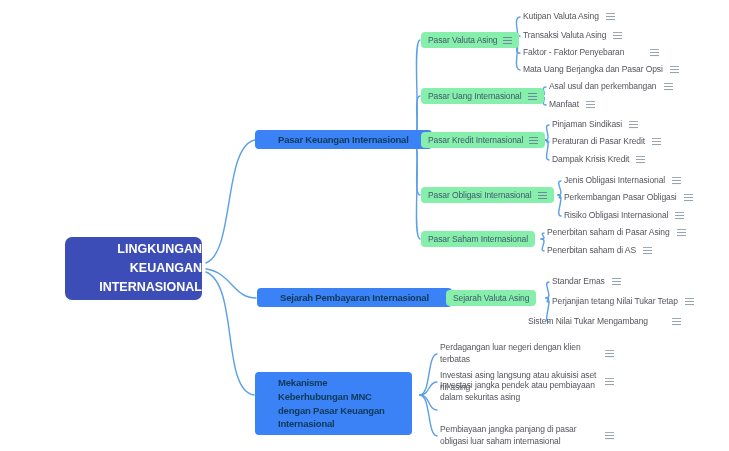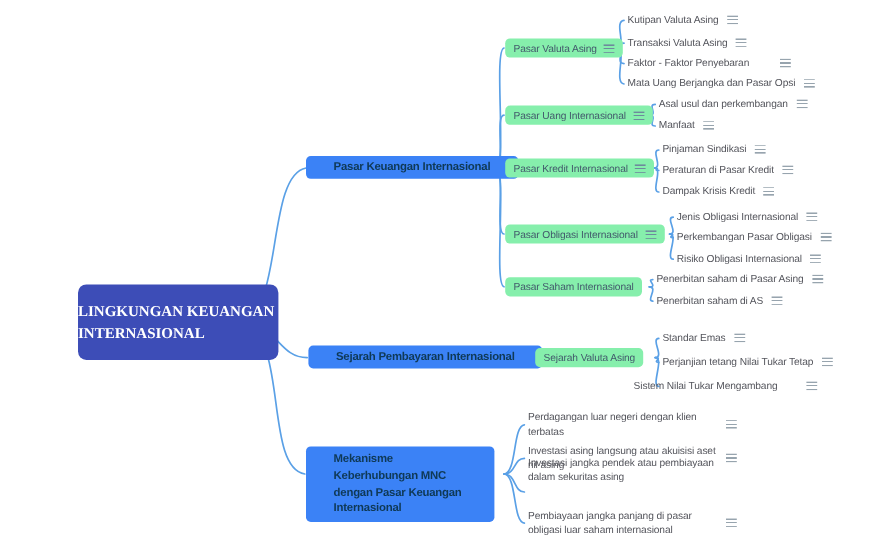--- a/index.html
+++ b/index.html
@@ -3,25 +3,24 @@
 <meta charset="utf-8">
 <style>
   html,body{margin:0;padding:0;background:#ffffff;}
   body{font-family:"Liberation Sans",sans-serif;}
   .canvas{position:relative;width:729px;height:451px;background:#ffffff;overflow:hidden;}
   .canvas svg{position:absolute;left:0;top:0;pointer-events:none;}
 
   .node{position:absolute;box-sizing:border-box;}
 
   .root-node{
-    width:167px;height:63px;border-radius:7px;background:#3d4db7;
+    width:137px;height:63px;border-radius:7px;background:#3d4db7;
     color:#ffffff;font-weight:bold;font-size:12.5px;line-height:1.5;
-    display:flex;align-items:center;justify-content:center;text-align:left;
+    display:flex;align-items:center;justify-content:center;text-align:right;
     cursor:pointer;
-    font-family:Liberation Serif, serif;
   }
 
   .branch-node{
     background:#3b82f6;border-radius:4px;color:#0f3956;font-weight:bold;
     font-size:9.5px;letter-spacing:-0.2px;padding:4px 23px;white-space:nowrap;
     display:flex;align-items:flex-start;cursor:pointer;
   }
   .branch-node.wrap{white-space:normal;line-height:1.45;}
 
   .topic-node{

